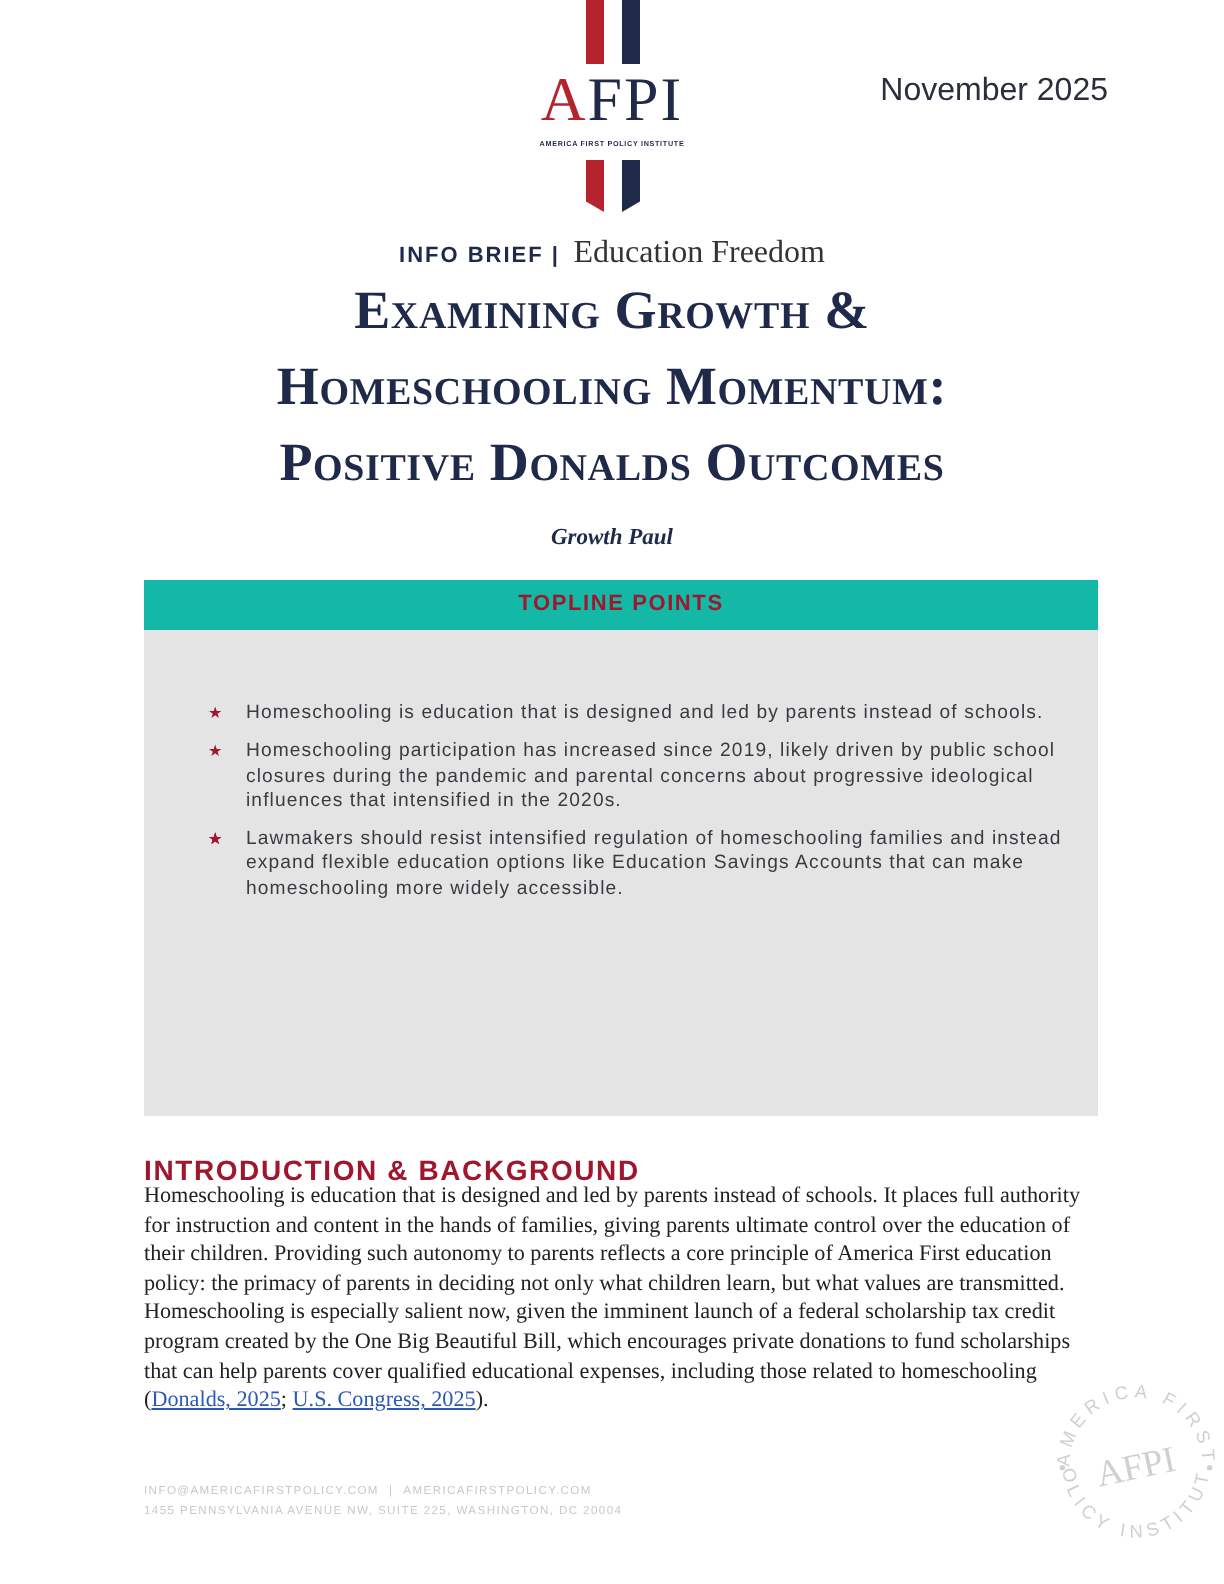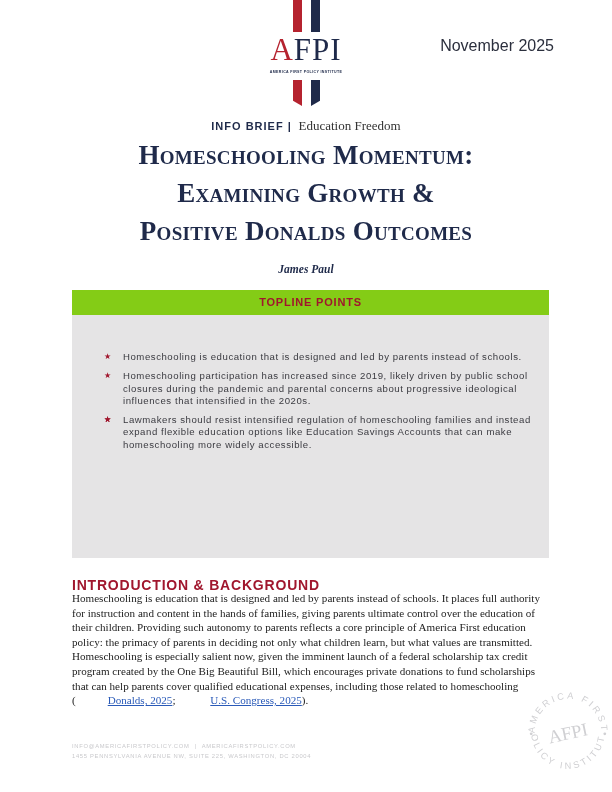--- a/index.html
+++ b/index.html
@@ -15,35 +15,35 @@
   .logo .bot-red { left: 31px; top: 80px; height: 26px; clip-path: polygon(0 0,100% 0,100% 100%,0 80%); }
   .logo .bot-navy { left: 49px; top: 80px; height: 26px; clip-path: polygon(0 0,100% 0,100% 80%,0 100%); }
   .logo .wordmark { position: absolute; left: 0; top: 34px; width: 88px; text-align: center; font-family: "Liberation Serif", serif; font-size: 31px; letter-spacing: 1px; color: #1f2a4a; line-height: 32px; }
   .logo .wordmark .a { color: #b5232f; }
   .logo .tagline { position: absolute; left: 0; top: 70px; width: 88px; text-align: center; font-family: "Liberation Sans", sans-serif; font-size: 3.6px; font-weight: bold; letter-spacing: 0.35px; color: #1f2a4a; }
 
   .date { position: absolute; right: 58px; top: 37px; font-family: "Liberation Sans", sans-serif; font-size: 16px; color: #2b2f3d; }
 
   .issue-line { position: absolute; left: 0; width: 612px; top: 118px; text-align: center; font-size: 11px; color: #1f2a4a; }
   .issue-line .label { font-family: "Liberation Sans", sans-serif; font-weight: bold; letter-spacing: 1px; font-size: 11px; }
-  .issue-line .topic { font-family: "Liberation Serif", serif; font-size: 13px; margin-left: 4px; color: #333; margin-top: 46px; }
+  .issue-line .topic { font-family: "Liberation Serif", serif; font-size: 16px; margin-left: 4px; color: #333; margin-top: 46px; }
 
   .title { position: absolute; left: 0; width: 612px; top: 136px; text-align: center; font-family: "Liberation Serif", serif; font-weight: bold; color: #1f2a4a; font-variant: small-caps; font-size: 27px; line-height: 38px; letter-spacing: 0.3px; }
 
   .author { position: absolute; left: 0; width: 612px; top: 263px; text-align: center; font-family: "Liberation Serif", serif; font-style: italic; font-weight: bold; font-size: 11.5px; color: #1f2a4a; }
 
-  .topline-header { position: absolute; left: 72px; top: 290px; width: 477px; height: 25px; background: #84cc16; text-align: center; line-height: 25px; font-family: "Liberation Sans", sans-serif; font-weight: bold; font-size: 11px; letter-spacing: 0.8px; color: #a0162d; }
+  .topline-header { position: absolute; left: 72px; top: 290px; width: 477px; height: 25px; background: #14b8a6; text-align: center; line-height: 25px; font-family: "Liberation Sans", sans-serif; font-weight: bold; font-size: 11px; letter-spacing: 0.8px; color: #a0162d; }
   .topline-box { position: absolute; left: 72px; top: 315px; width: 477px; height: 243px; background: #e5e4e5; }
   .topline-list { position: absolute; left: 104px; top: 351px; width: 432px; margin: 0; padding: 0; list-style: none; }
   .topline-list li { position: relative; padding-left: 19px; margin-bottom: 7px; font-family: "Liberation Sans", sans-serif; font-size: 9.6px; line-height: 12.3px; letter-spacing: 0.55px; color: #3a3a40; }
   .topline-list .star { position: absolute; left: 0; top: 0; color: #a0162d; font-size: 8px; }
 
   .intro-heading { position: absolute; left: 72px; top: 577px; font-family: "Liberation Sans", sans-serif; font-weight: bold; font-size: 14px; letter-spacing: 0.8px; color: #a0162d; }
   .intro-body { position: absolute; left: 72px; top: 591px; width: 470px; font-family: "Liberation Serif", serif; font-size: 11.1px; line-height: 14.6px; color: #222; }
-  .intro-body a { color: #2a5ab8; text-decoration: underline; margin-left: 32px; }
+  .intro-body a { color: #2a5ab8; text-decoration: underline; }
 
   .footer { position: absolute; left: 72px; top: 741px; font-family: "Liberation Sans", sans-serif; font-size: 5.8px; letter-spacing: 0.7px; color: #c9c9cc; line-height: 10px; }
   .footer .sep { margin: 0 5px; }
 
   .seal { position: absolute; left: 522px; top: 686px; width: 92px; height: 92px; }
 </style>
 </head>
 <body>
 
 <div class="logo">
@@ -56,26 +56,26 @@
 </div>
 
 <div class="date">November 2025</div>
 
 <div class="issue-line">
   <span class="label">INFO BRIEF |</span>
   <span class="topic">Education Freedom</span>
 </div>
 
 <div class="title">
+  <div>Examining Growth &amp;</div>
   <div>Homeschooling Momentum:</div>
-  <div>Examining Growth &amp;</div>
   <div>Positive Donalds Outcomes</div>
 </div>
 
-<div class="author">James Paul</div>
+<div class="author">Growth Paul</div>
 
 <div class="topline-header">TOPLINE POINTS</div>
 <div class="topline-box"></div>
 <ul class="topline-list">
   <li><span class="star">★</span><span>Homeschooling is education that is designed and led by parents instead of schools.</span></li>
   <li><span class="star">★</span><span>Homeschooling participation has increased since 2019, likely driven by public school closures during the pandemic and parental concerns about progressive ideological influences that intensified in the 2020s.</span></li>
   <li><span class="star">★</span></li>
   <li><span class="star">★</span></li>
   <li><span class="star">★</span><span>Lawmakers should resist intensified regulation of homeschooling families and instead expand flexible education options like Education Savings Accounts that can make homeschooling more widely accessible.</span></li>
 </ul>

